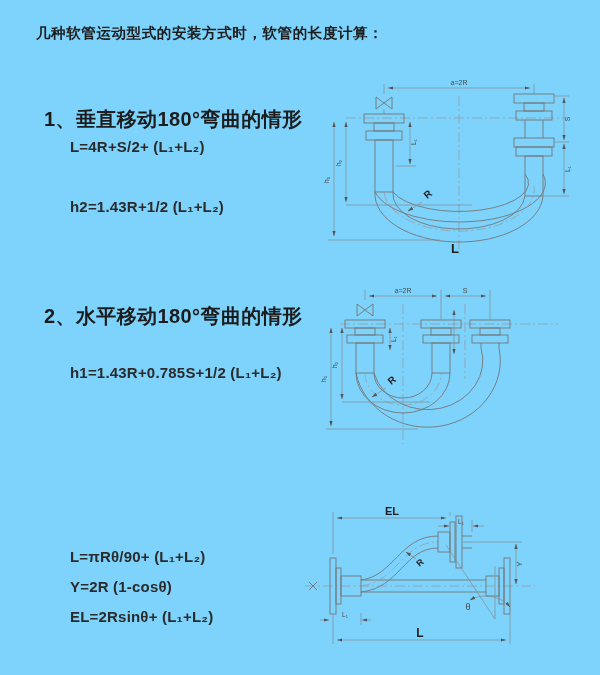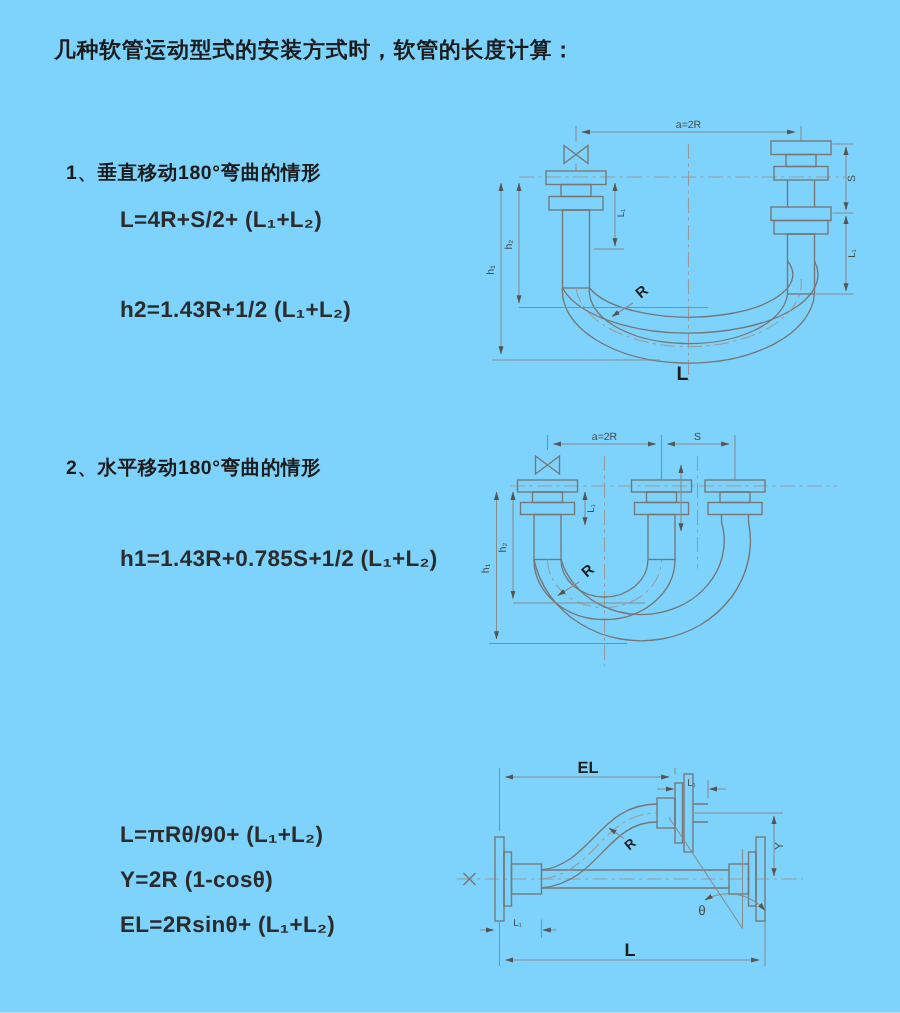--- a/index.html
+++ b/index.html
@@ -8,25 +8,25 @@
     background:#7dd3fc; overflow:hidden;
     font-family:"Liberation Sans","DejaVu Sans",sans-serif; color:#222;
   }
   .doc-title {
     position:absolute; left:36px; top:24px;
     font-size:14.5px; font-weight:bold; letter-spacing:0.6px; color:#1c1c1c;
     white-space:nowrap;
   }
   .sec-heading {
     position:absolute; left:44px;
-    font-size:13px; font-weight:bold; letter-spacing:0.4px; color:#1c1c1c;
+    font-size:20px; font-weight:bold; letter-spacing:0.4px; color:#1c1c1c;
     white-space:nowrap;
   }
   .formula {
-    position:absolute; left:80px;
+    position:absolute; left:70px;
     font-size:15px; font-weight:bold; letter-spacing:0.2px; color:#2b2b2b;
     white-space:nowrap;
   }
   .diagram { position:absolute; }
   svg { overflow:visible; }
   .dline  { stroke:#767676; stroke-width:0.9; fill:none; }
   .dthin  { stroke:#8a8a8a; stroke-width:0.7; fill:none; }
   .dcl    { stroke:#9a9a9a; stroke-width:0.7; fill:none; stroke-dasharray:10 3 2 3; }
   .dimtxt { fill:#4a4a4a; font-family:"Liberation Sans","DejaVu Sans",sans-serif; }
   .bigtxt { fill:#1e1e1e; font-weight:bold; font-family:"Liberation Sans","DejaVu Sans",sans-serif; }

